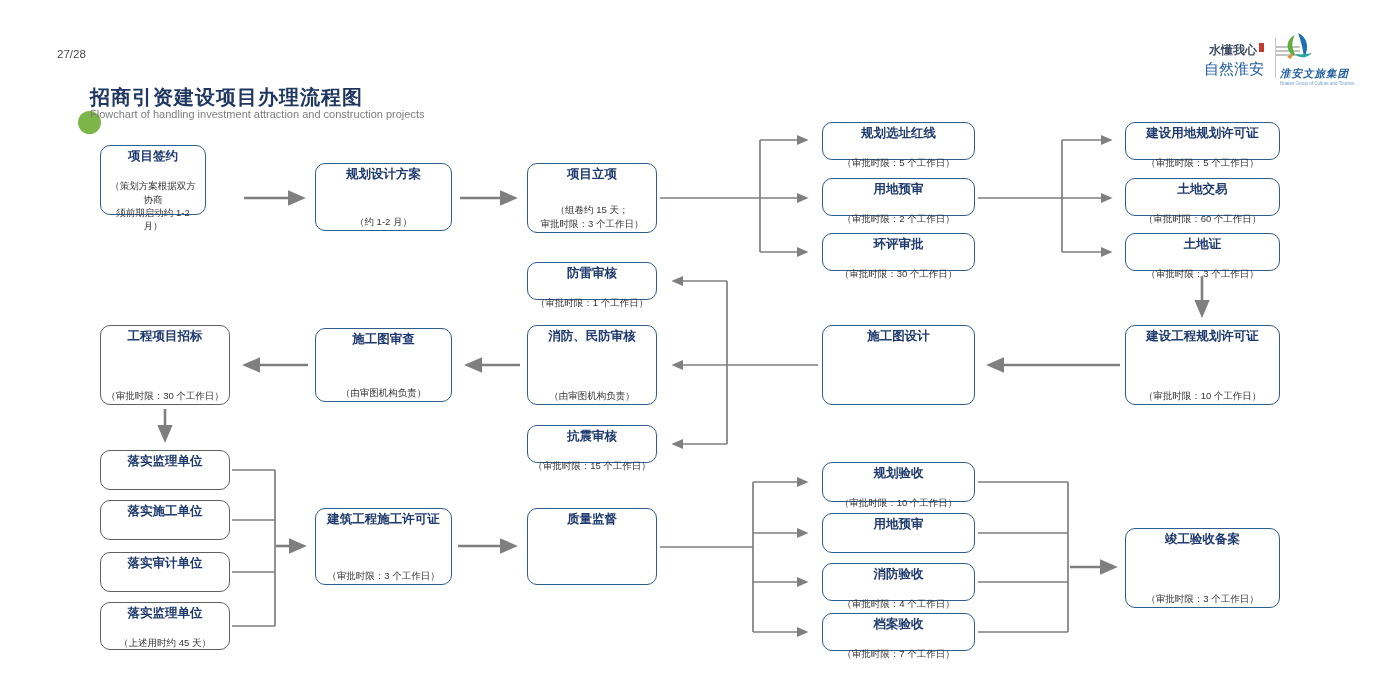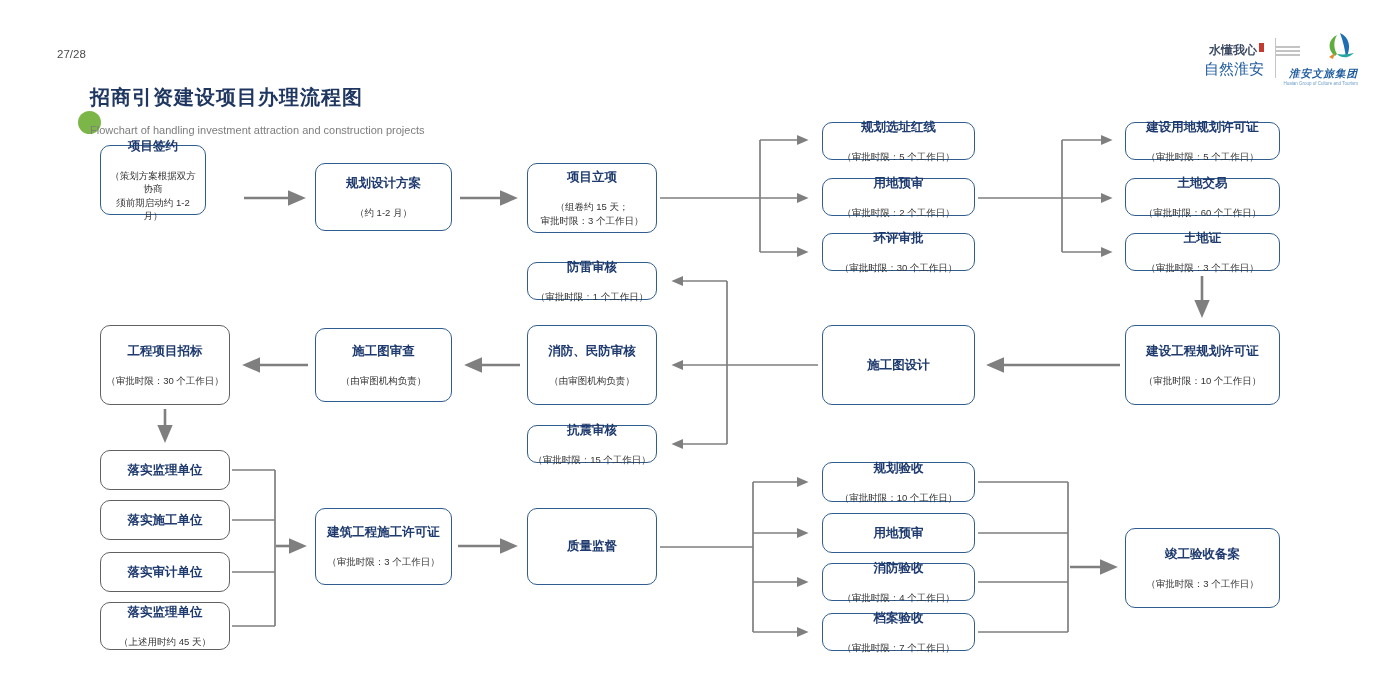--- a/index.html
+++ b/index.html
@@ -3,40 +3,40 @@
 <meta charset="utf-8">
 <style>
   html,body{margin:0;padding:0;background:#ffffff;}
   body{font-family:"Liberation Sans",sans-serif;}
   .canvas{position:relative;width:1400px;height:700px;background:#fff;overflow:hidden;}
 
   
   .page-num{position:absolute;left:57px;top:48px;font-size:11.5px;color:#4a4a4a;z-index:3;}
   .doc-title{position:absolute;left:90px;top:84px;font-family:"Liberation Serif",serif;font-weight:bold;
              font-size:20px;letter-spacing:1px;color:#1e3660;z-index:3;}
-  .doc-sub{position:absolute;left:90px;top:124px;font-size:11px;color:#7d7d7d;z-index:3;}
+  .doc-sub{position:absolute;left:90px;top:108px;font-size:11px;color:#7d7d7d;z-index:3;}
   .green-dot{position:absolute;left:78px;top:111px;width:23px;height:23px;border-radius:50%;
              background:#7cb648;z-index:2;}
 
   
   .logos{position:absolute;right:28px;top:32px;width:200px;height:58px;z-index:3;}
   .slogan{position:absolute;right:108px;top:10px;text-align:right;}
   .fineprint{position:absolute;right:72px;top:14px;width:24px;}
   .fineprint div{height:2px;background:#c3c3c3;margin-bottom:2px;}
   .slogan-main{font-size:12px;font-weight:bold;color:#3c4a63;white-space:nowrap;}
   .seal{display:inline-block;width:5px;height:9px;background:#c23b2e;margin-left:2px;vertical-align:2px;}
   .slogan-sub{font-size:15px;color:#1f5c9e;white-space:nowrap;margin-top:1px;}
   .logo-divider{position:absolute;right:96px;top:6px;width:1px;height:40px;background:#c5c5c5;}
-  .group-logo{position:absolute;right:14px;top:0;width:78px;text-align:right;}
+  .group-logo{position:absolute;right:14px;top:0;width:78px;text-align:left;}
   .group-name{font-size:10.5px;font-weight:bold;font-style:italic;color:#1f5c9e;letter-spacing:1px;white-space:nowrap;margin-top:1px;}
   .group-caption{font-size:4.5px;color:#6f9ec9;white-space:nowrap;}
 
   
   .node{position:absolute;background:#fff;border:1.5px solid #2f5d8f;border-radius:10px;
-        display:flex;flex-direction:column;align-items:center;justify-content:center;
+        display:flex;flex-direction:column;align-items:center;justify-content:space-between;
         z-index:2;box-sizing:border-box;padding:2px 5px;text-align:center;}
   .node.gray{border-color:#616161;}
   .node-title{font-weight:bold;color:#1e3a6e;font-size:12.5px;line-height:1.3;white-space:nowrap;}
   .node-sub{color:#333333;font-size:9.5px;line-height:1.4;white-space:pre-line;margin-top:15px;}
   .node-sub:empty{display:none;}
 
   .wires{position:absolute;left:0;top:0;z-index:1;}
 </style>
 </head>
 <body>

